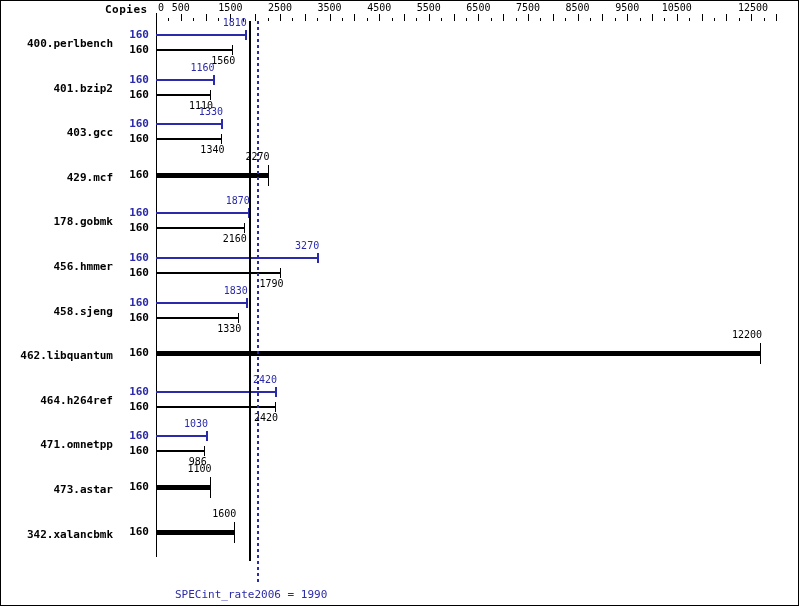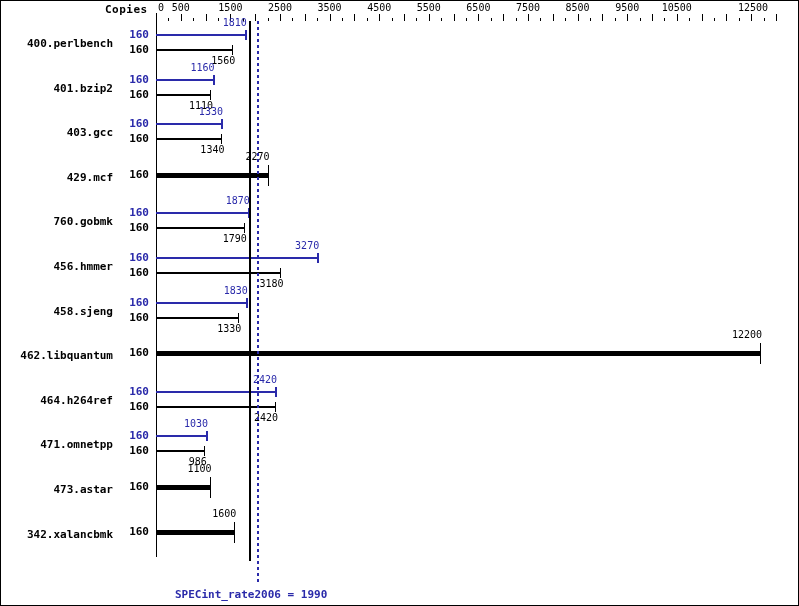--- a/index.html
+++ b/index.html
@@ -122,21 +122,21 @@
     font-size: 11px;
     font-weight: bold;
     color: #000000;
     white-space: nowrap;
   }
   .footer-peak {
     position: absolute;
     left: 174px;
     top: 587px;
     font-size: 11px;
-    font-weight: bold;
+    font-weight: normal;
     color: #2a2aaa;
     white-space: nowrap;
   }
 </style>
 </head>
 <body>
 
 <div id="chart-root">
 
   <div class="copies-header">Copies</div>
@@ -238,40 +238,40 @@
       <div class="copies-val base" style="left: 114px; top: 131.2px;">160</div>
       <div class="bar" style="left: 155px; top: 137.2px; height: 2px; width: 66.464px;"></div>
       <div class="cap" style="left: 220.464px; top: 133.2px; height: 10px;"></div>
       <div class="val-label base" style="left: 223.464px; top: 143.2px;">1340</div>
       <div class="bench-label" style="top: 169.8px;">429.mcf</div>
       <div class="cap" style="left: 155px; top: 159.8px; height: 26px;"></div>
       <div class="copies-val base" style="left: 114px; top: 166.8px;">160</div>
       <div class="bar" style="left: 155px; top: 171.8px; height: 5px; width: 112.592px;"></div>
       <div class="cap" style="left: 266.592px; top: 163.8px; height: 21px;"></div>
       <div class="val-label base" style="left: 268.592px; top: 149.8px;">2270</div>
-      <div class="bench-label" style="top: 214.4px;">760.gobmk</div>
+      <div class="bench-label" style="top: 214.4px;">178.gobmk</div>
       <div class="cap" style="left: 155px; top: 204.4px; height: 28px;"></div>
       <div class="copies-val peak" style="left: 114px; top: 205.4px;">160</div>
       <div class="bar peak" style="left: 155px; top: 211.4px; height: 2px; width: 92.752px;"></div>
       <div class="cap peak" style="left: 246.752px; top: 207.4px; height: 10px;"></div>
       <div class="val-label peak" style="left: 248.752px; top: 194.4px;">1870</div>
       <div class="copies-val base" style="left: 114px; top: 220.4px;">160</div>
       <div class="bar" style="left: 155px; top: 226.4px; height: 2px; width: 88.784px;"></div>
       <div class="cap" style="left: 242.784px; top: 222.4px; height: 10px;"></div>
-      <div class="val-label base" style="left: 245.784px; top: 232.4px;">1790</div>
+      <div class="val-label base" style="left: 245.784px; top: 232.4px;">2160</div>
       <div class="bench-label" style="top: 259px;">456.hmmer</div>
       <div class="cap" style="left: 155px; top: 249px; height: 28px;"></div>
       <div class="copies-val peak" style="left: 114px; top: 250px;">160</div>
       <div class="bar peak" style="left: 155px; top: 256px; height: 2px; width: 162.192px;"></div>
       <div class="cap peak" style="left: 316.192px; top: 252px; height: 10px;"></div>
       <div class="val-label peak" style="left: 318.192px; top: 239px;">3270</div>
       <div class="copies-val base" style="left: 114px; top: 265px;">160</div>
       <div class="bar" style="left: 155px; top: 271px; height: 2px; width: 125.488px;"></div>
       <div class="cap" style="left: 279.488px; top: 267px; height: 10px;"></div>
-      <div class="val-label base" style="left: 282.488px; top: 277px;">3180</div>
+      <div class="val-label base" style="left: 282.488px; top: 277px;">1790</div>
       <div class="bench-label" style="top: 303.6px;">458.sjeng</div>
       <div class="cap" style="left: 155px; top: 293.6px; height: 28px;"></div>
       <div class="copies-val peak" style="left: 114px; top: 294.6px;">160</div>
       <div class="bar peak" style="left: 155px; top: 300.6px; height: 2px; width: 90.768px;"></div>
       <div class="cap peak" style="left: 244.768px; top: 296.6px; height: 10px;"></div>
       <div class="val-label peak" style="left: 246.768px; top: 283.6px;">1830</div>
       <div class="copies-val base" style="left: 114px; top: 309.6px;">160</div>
       <div class="bar" style="left: 155px; top: 315.6px; height: 2px; width: 83.328px;"></div>
       <div class="cap" style="left: 237.328px; top: 311.6px; height: 10px;"></div>
       <div class="val-label base" style="left: 240.328px; top: 321.6px;">1330</div>

